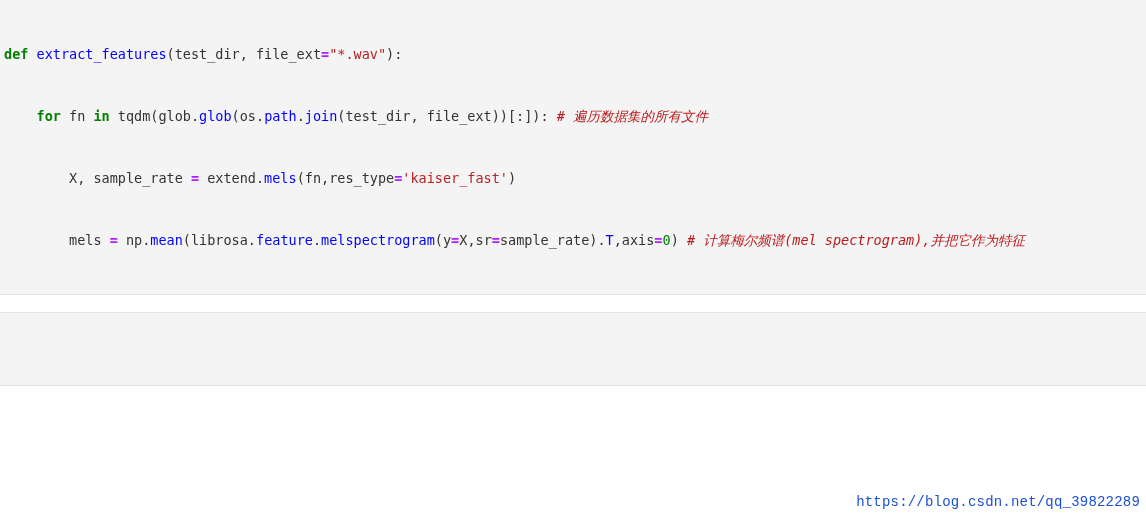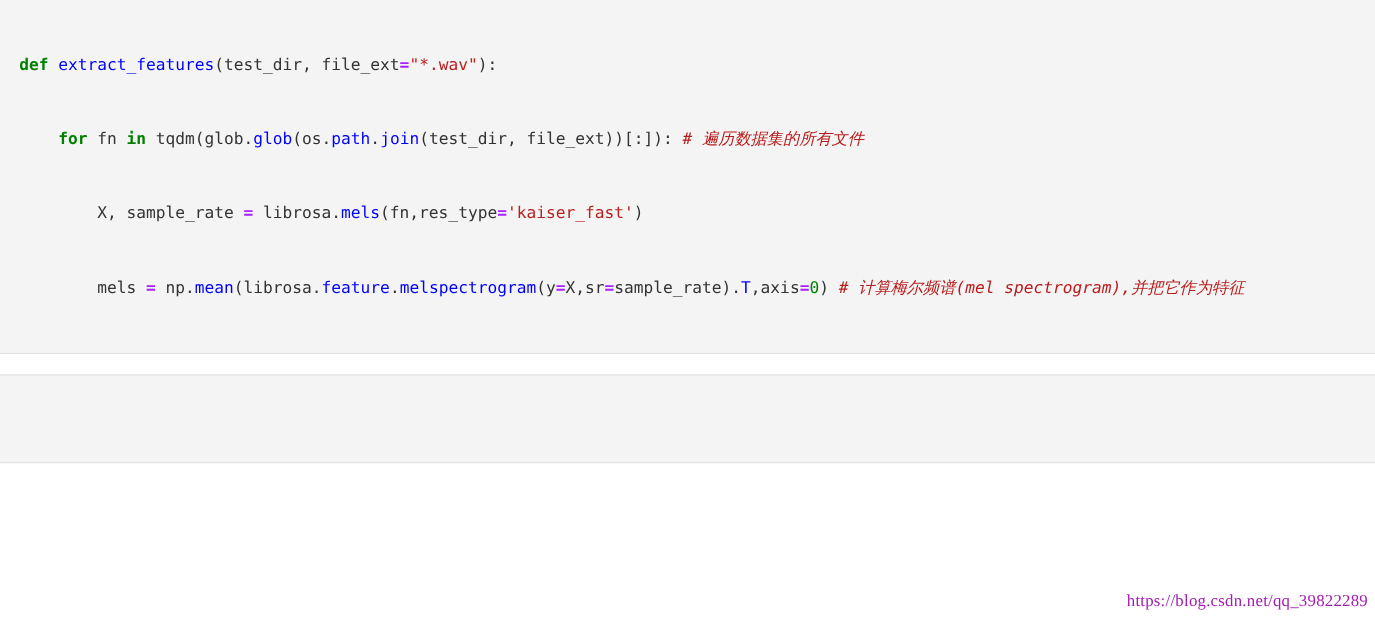--- a/index.html
+++ b/index.html
@@ -16,21 +16,21 @@
   }
   .notebook {
     width: 1146px;
     position: relative;
   }
   .cell {
     box-sizing: border-box;
     background: #f4f4f4;
     border-top: 1px solid #e3e3e3;
     border-bottom: 1px solid #e3e3e3;
-    padding: 4px 0 4px 12px;
+    padding: 4px 0 4px 0;
     font-size: 13.5px;
     line-height: 20.6px;
     color: #333333;
     white-space: pre;
     overflow: hidden;
   }
   .gap {
     height: 17px;
     background: #ffffff;
   }
@@ -45,37 +45,37 @@
   .fn   { color: #0000ff; }                        
   .op   { color: #aa22ff; font-weight: bold; }     
   .str  { color: #ba2121; }                        
   .num  { color: #008000; }                        
   .cmt  { color: #b91c1c; font-style: italic; }    
   .plain{ color: #333333; }
   .watermark {
     position: absolute;
     right: 6px;
     top: 494px;
-    font-family: Liberation Serif, serif;
+    font-family: Liberation Mono, monospace;
     font-size: 14px;
-    color: #a21caf;
+    color: #1d4ed8;
     letter-spacing: 0.2px;
     white-space: nowrap;
     pointer-events: none;
   }
 </style>
 </head>
 <body>
 
 <div class="notebook">
 
   <div class="cell" style="padding-top:3px;padding-bottom:3px;border-top:none;">
     <span class="ln"><span class="kw">def</span> <span class="fn">extract_features</span><span class="plain">(test_dir, file_ext</span><span class="op">=</span><span class="str">"*.wav"</span><span class="plain">):</span></span>
     <span class="ln"><span class="plain">    </span><span class="kw">for</span><span class="plain"> fn </span><span class="kw">in</span><span class="plain"> tqdm(glob.</span><span class="fn">glob</span><span class="plain">(os.</span><span class="fn">path</span><span class="plain">.</span><span class="fn">join</span><span class="plain">(test_dir, file_ext))[:]): </span><span class="cmt"># 遍历数据集的所有文件</span></span>
-    <span class="ln"><span class="plain">        X, sample_rate </span><span class="op">=</span><span class="plain"> librosa.</span><span class="fn">mels</span><span class="plain">(fn,res_type</span><span class="op">=</span><span class="str">'kaiser_fast'</span><span class="plain">)</span></span>
+    <span class="ln"><span class="plain">        X, sample_rate </span><span class="op">=</span><span class="plain"> extend.</span><span class="fn">mels</span><span class="plain">(fn,res_type</span><span class="op">=</span><span class="str">'kaiser_fast'</span><span class="plain">)</span></span>
     <span class="ln"><span class="plain">        mels </span><span class="op">=</span><span class="plain"> np.</span><span class="fn">mean</span><span class="plain">(librosa.</span><span class="fn">feature</span><span class="plain">.</span><span class="fn">melspectrogram</span><span class="plain">(y</span><span class="op">=</span><span class="plain">X,sr</span><span class="op">=</span><span class="plain">sample_rate).</span><span class="fn">T</span><span class="plain">,axis</span><span class="op">=</span><span class="num">0</span><span class="plain">) </span><span class="cmt"># 计算梅尔频谱(mel spectrogram),并把它作为特征</span></span>
   </div>
 
   <div class="gap"></div>
 
   <div class="cell" style="padding-top:5px;padding-bottom:5px;">
     
   </div>
 
 </div>

